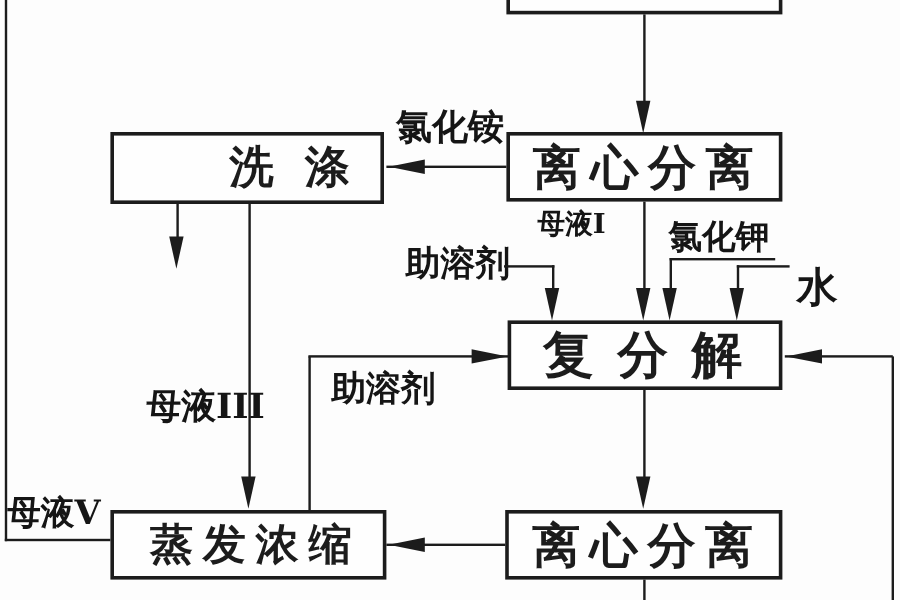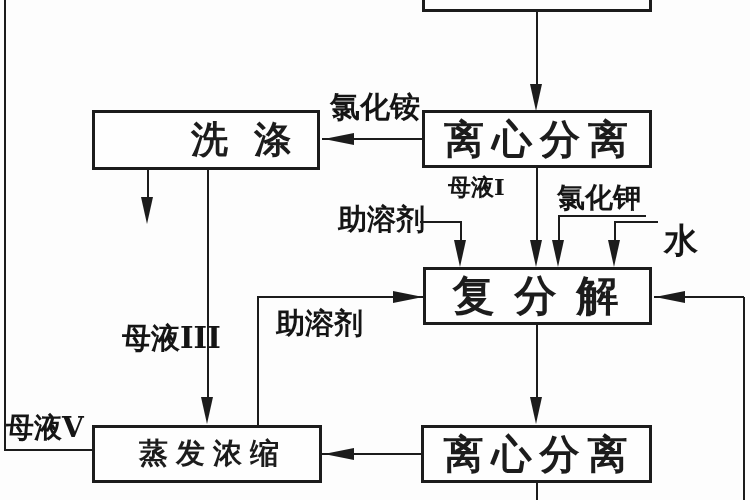--- a/index.html
+++ b/index.html
@@ -41,21 +41,21 @@
   </div>
 
   <div class="box" style="left:422px;top:110px;width:230px;height:58px;font-size:40px;letter-spacing:8px;padding-left:6px;">
     <span>离心分离</span>
   </div>
 
   <div class="box" style="left:423px;top:267px;width:229px;height:58px;font-size:42px;letter-spacing:20px;padding-left:16px;">
     <span>复分解</span>
   </div>
 
-  <div class="box" style="left:92px;top:425px;width:230px;height:58px;font-size:29px;letter-spacing:8px;padding-left:12px;">
+  <div class="box" style="left:92px;top:425px;width:230px;height:58px;font-size:36px;letter-spacing:8px;padding-left:12px;">
     <span>蒸发浓缩</span>
   </div>
 
   <div class="box" style="left:421px;top:425px;width:231px;height:58px;font-size:40px;letter-spacing:8px;padding-left:6px;">
     <span>离心分离</span>
   </div>
 
   <div class="lbl" style="left:330px;top:90px;font-size:30px;">氯化铵</div>
 
   <div class="lbl" style="left:448px;top:174px;font-size:23px;">母液I</div>

